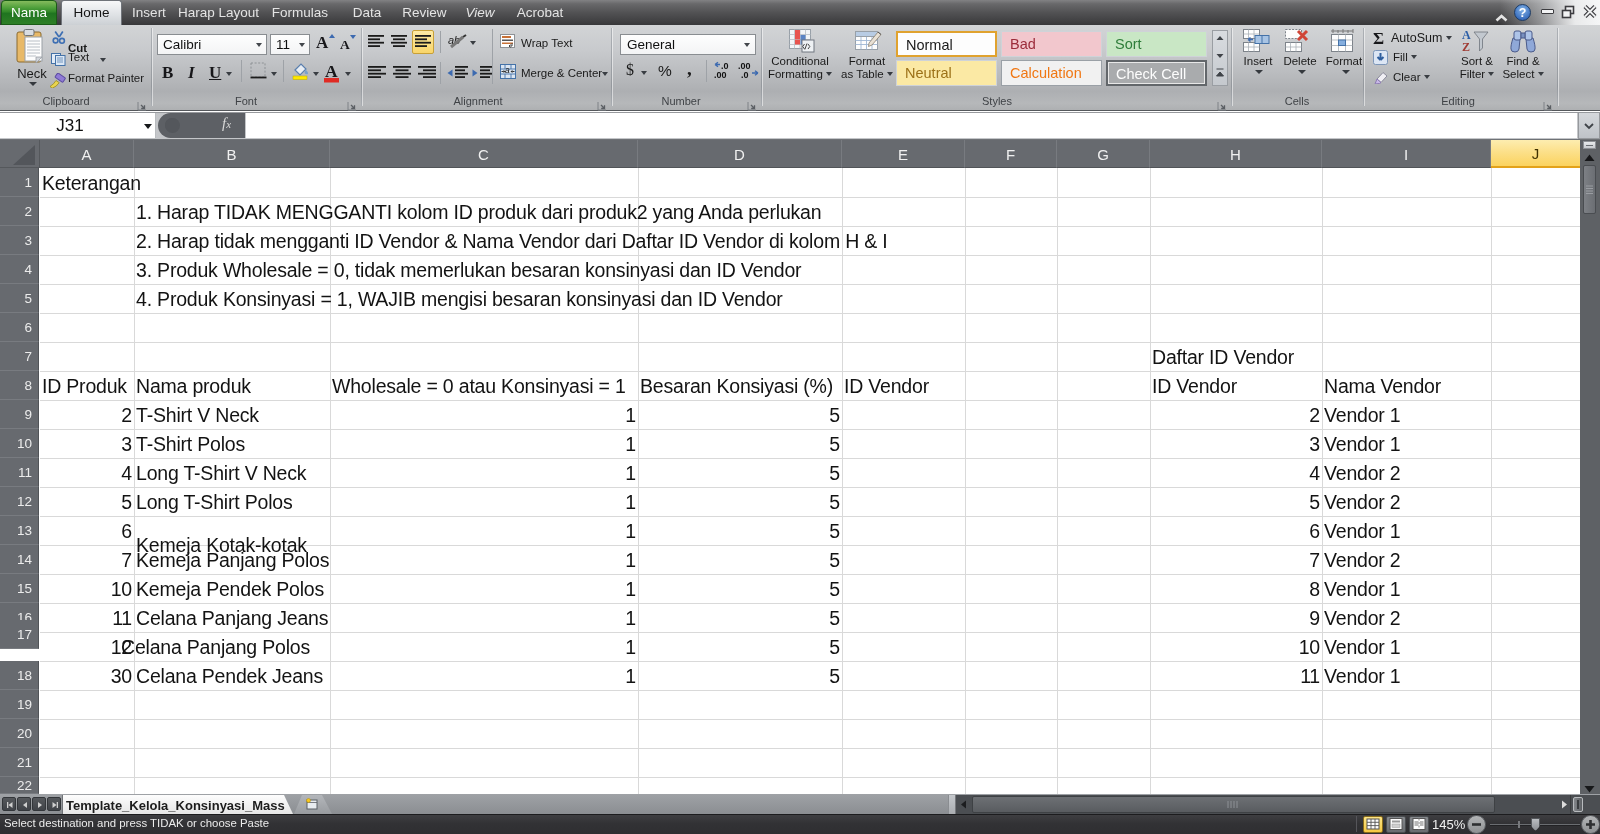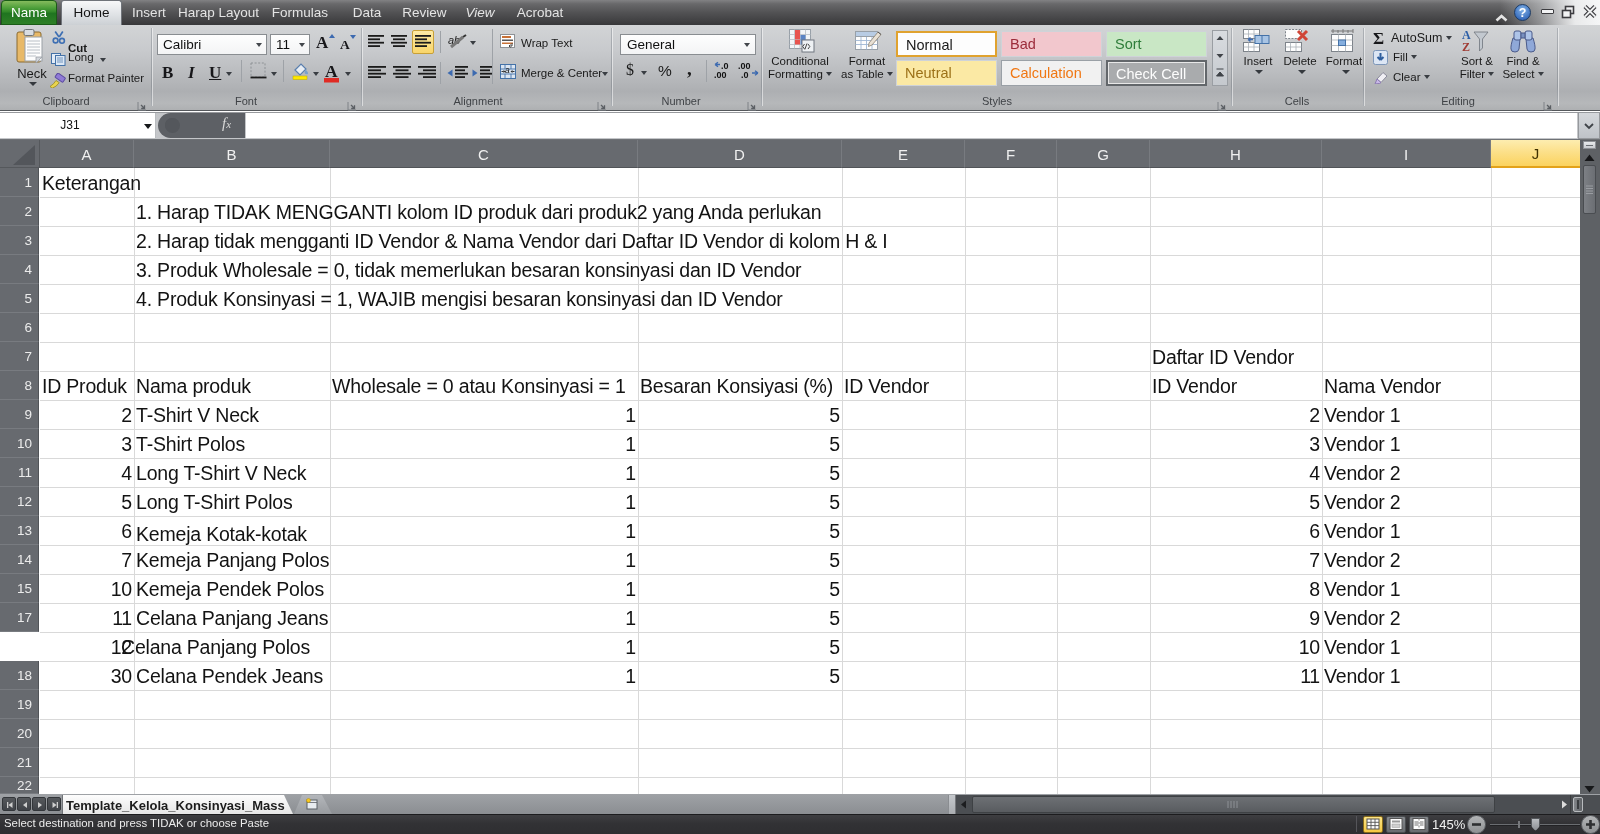--- a/index.html
+++ b/index.html
@@ -131,21 +131,21 @@
     <path d="M3.2 0.5 L7 6 M10.8 0.5 L7.2 6" stroke="#3e6fb3" stroke-width="1.7" fill="none"></path>
     <circle cx="3.6" cy="9.5" r="2.4" fill="none" stroke="#3e6fb3" stroke-width="1.6"></circle>
     <circle cx="10" cy="9.8" r="2.4" fill="none" stroke="#3e6fb3" stroke-width="1.6"></circle>
   </svg>
 <div class="abs btxt" style="left:68px;top:42px;font-weight:bold;">Cut</div>
 <svg class="abs" width="15" height="13" style="left:51px;top:53px;">
     <rect x="0.5" y="0.5" width="9" height="10" fill="#e3ecf7" stroke="#4472a8"></rect>
     <rect x="4.5" y="2.5" width="9.5" height="10" fill="#dbe7f5" stroke="#4472a8"></rect>
     <path d="M6 5 h6 M6 7 h6 M6 9 h6" stroke="#7295bd" stroke-width="1"></path>
   </svg>
-<div class="abs btxt" style="left:68px;top:51px;">Long</div>
+<div class="abs btxt" style="left:68px;top:51px;">Text</div>
 <div class="abs dda" style="left:100px;top:58px;"></div>
 <svg class="abs" width="17" height="15" style="left:49px;top:73px;">
     <path d="M1 13.5 q4 -2.5 6 -6 l3.2 2.2 q-2.5 4 -7 5.5 z" fill="#e9d44e" stroke="#9a8a20" stroke-width="0.8"></path>
     <rect x="6.8" y="1.8" width="9.5" height="5.2" rx="1" transform="rotate(35 11 4)" fill="#8f7ad6" stroke="#5b4aa0"></rect>
   </svg>
 <div class="abs btxt" style="left:68px;top:72px;">Format Painter</div>
 
 <div class="abs combo" style="left:157px;top:34px;width:110px;height:21px;line-height:20px;padding-left:5px;">Calibri<span style="position:absolute;right:4px;top:8px;width:0;height:0;border-left:3.5px solid transparent;border-right:3.5px solid transparent;border-top:4px solid #43474c;"></span></div>
 <div class="abs combo" style="left:270px;top:34px;width:40px;height:21px;line-height:20px;padding-left:5px;">11<span style="position:absolute;right:4px;top:8px;width:0;height:0;border-left:3.5px solid transparent;border-right:3.5px solid transparent;border-top:4px solid #43474c;"></span></div>
 <div class="abs" style="left:316px;top:33px;font-size:17px;font-weight:bold;color:#17171a;font-family:'Liberation Serif',serif;">A<span style="position:absolute;left:13px;top:1px;width:0;height:0;border-left:3.5px solid transparent;border-right:3.5px solid transparent;border-bottom:4.5px solid #3c6ab0;"></span></div>
@@ -349,21 +349,21 @@
     <path d="M3 10 q-2.5 8 -2 11 q0 3 4 3 q3.5 0 4 -3 l1 -10 z" fill="#8fa8d8" stroke="#4a5a8a"></path>
     <path d="M23 10 q2.5 8 2 11 q0 3 -4 3 q-3.5 0 -4 -3 l-1 -10 z" fill="#8fa8d8" stroke="#4a5a8a"></path>
     <rect x="4" y="3" width="7" height="9" rx="2" fill="#aec4e8" stroke="#4a5a8a"></rect>
     <rect x="15" y="3" width="7" height="9" rx="2" fill="#aec4e8" stroke="#4a5a8a"></rect>
     <rect x="11" y="5" width="4" height="5" fill="#7890c0" stroke="#4a5a8a"></rect>
   </svg>
 <div class="abs btxt" style="left:1498px;top:55px;width:50px;text-align:center;">Find &amp;</div>
 <div class="abs btxt" style="left:1498px;top:68px;width:50px;text-align:center;">Select <span class="dda"></span></div>
 <div class="abs" id="fbar"></div>
 <div class="abs" id="namebox"></div>
-<div class="abs" style="left:0;top:113px;width:140px;height:25px;text-align:center;line-height:25px;font-size:12px;color:#111;">J31</div>
+<div class="abs" style="left:0;top:113px;width:140px;height:25px;text-align:center;line-height:25px;font-size:17px;color:#111;">J31</div>
 <div class="abs" style="left:144px;top:124px;width:0;height:0;border-left:4px solid transparent;border-right:4px solid transparent;border-top:5px solid #16181a;"></div>
 <div class="abs" id="fxcap">
     <div style="position:absolute;left:7px;top:5px;width:14px;height:14px;border-radius:50%;background:#54575c;"></div>
   </div>
 <div class="abs" style="left:165px;top:118px;width:15px;height:15px;border-radius:50%;background:#54575c;"></div>
 <div class="abs" style="left:222px;top:115px;font-size:15px;font-style:italic;color:#d8d8d8;font-family:'Liberation Serif',serif;">f<span style="font-size:11px;">x</span></div>
 <div class="abs" id="ffield"></div>
 <div class="abs" id="fexp"><svg width="20" height="25">
       <path d="M6 11 l4 4 4 -4" stroke="#3f4348" stroke-width="1.8" fill="none"></path>
     </svg></div>
@@ -390,21 +390,21 @@
 <div class="abs rowhdr" style="top:342px;height:29px;line-height:29px;">7</div>
 <div class="abs rowhdr" style="top:371px;height:29px;line-height:29px;">8</div>
 <div class="abs rowhdr" style="top:400px;height:29px;line-height:29px;">9</div>
 <div class="abs rowhdr" style="top:429px;height:29px;line-height:29px;">10</div>
 <div class="abs rowhdr" style="top:458px;height:29px;line-height:29px;">11</div>
 <div class="abs rowhdr" style="top:487px;height:29px;line-height:29px;">12</div>
 <div class="abs rowhdr" style="top:516px;height:29px;line-height:29px;">13</div>
 <div class="abs rowhdr" style="top:545px;height:29px;line-height:29px;">14</div>
 <div class="abs rowhdr" style="top:574px;height:29px;line-height:29px;">15</div>
 <div class="abs rowhdr" style="top:603px;height:29px;line-height:29px;">16</div>
-<div class="abs rowhdr" style="top:603px;height:29px;line-height:29px;">17</div>
+<div class="abs rowhdr" style="top:620px;height:29px;line-height:29px;">17</div>
 <div class="abs rowhdr" style="top:661px;height:29px;line-height:29px;">18</div>
 <div class="abs rowhdr" style="top:690px;height:29px;line-height:29px;">19</div>
 <div class="abs rowhdr" style="top:719px;height:29px;line-height:29px;">20</div>
 <div class="abs rowhdr" style="top:748px;height:29px;line-height:29px;">21</div>
 <div class="abs rowhdr" style="top:777px;height:17px;line-height:17px;">22</div>
 <div class="abs vline" style="left:134px;top:168px;height:626px;"></div>
 <div class="abs vline" style="left:330px;top:168px;height:626px;"></div>
 <div class="abs vline" style="left:638px;top:168px;height:626px;"></div>
 <div class="abs vline" style="left:842px;top:168px;height:626px;"></div>
 <div class="abs vline" style="left:965px;top:168px;height:626px;"></div>
@@ -465,21 +465,21 @@
 <div class="abs celltxt num" style="left:638px;top:459px;width:202px;">5</div>
 <div class="abs celltxt num" style="left:1150px;top:459px;width:170px;">4</div>
 <div class="abs celltxt" style="left:1324px;top:459px;">Vendor 2</div>
 <div class="abs celltxt num" style="left:40px;top:488px;width:92px;">5</div>
 <div class="abs celltxt" style="left:136px;top:488px;">Long T-Shirt Polos</div>
 <div class="abs celltxt num" style="left:330px;top:488px;width:306px;">1</div>
 <div class="abs celltxt num" style="left:638px;top:488px;width:202px;">5</div>
 <div class="abs celltxt num" style="left:1150px;top:488px;width:170px;">5</div>
 <div class="abs celltxt" style="left:1324px;top:488px;">Vendor 2</div>
 <div class="abs celltxt num" style="left:40px;top:517px;width:92px;">6</div>
-<div class="abs celltxt" style="left:136px;top:520px;">Kemeja Kotak-kotak</div>
+<div class="abs celltxt" style="left:136px;top:531px;">Kemeja Kotak-kotak</div>
 <div class="abs celltxt num" style="left:330px;top:517px;width:306px;">1</div>
 <div class="abs celltxt num" style="left:638px;top:517px;width:202px;">5</div>
 <div class="abs celltxt num" style="left:1150px;top:517px;width:170px;">6</div>
 <div class="abs celltxt" style="left:1324px;top:517px;">Vendor 1</div>
 <div class="abs celltxt num" style="left:40px;top:546px;width:92px;">7</div>
 <div class="abs celltxt" style="left:136px;top:546px;">Kemeja Panjang Polos</div>
 <div class="abs celltxt num" style="left:330px;top:546px;width:306px;">1</div>
 <div class="abs celltxt num" style="left:638px;top:546px;width:202px;">5</div>
 <div class="abs celltxt num" style="left:1150px;top:546px;width:170px;">7</div>
 <div class="abs celltxt" style="left:1324px;top:546px;">Vendor 2</div>

